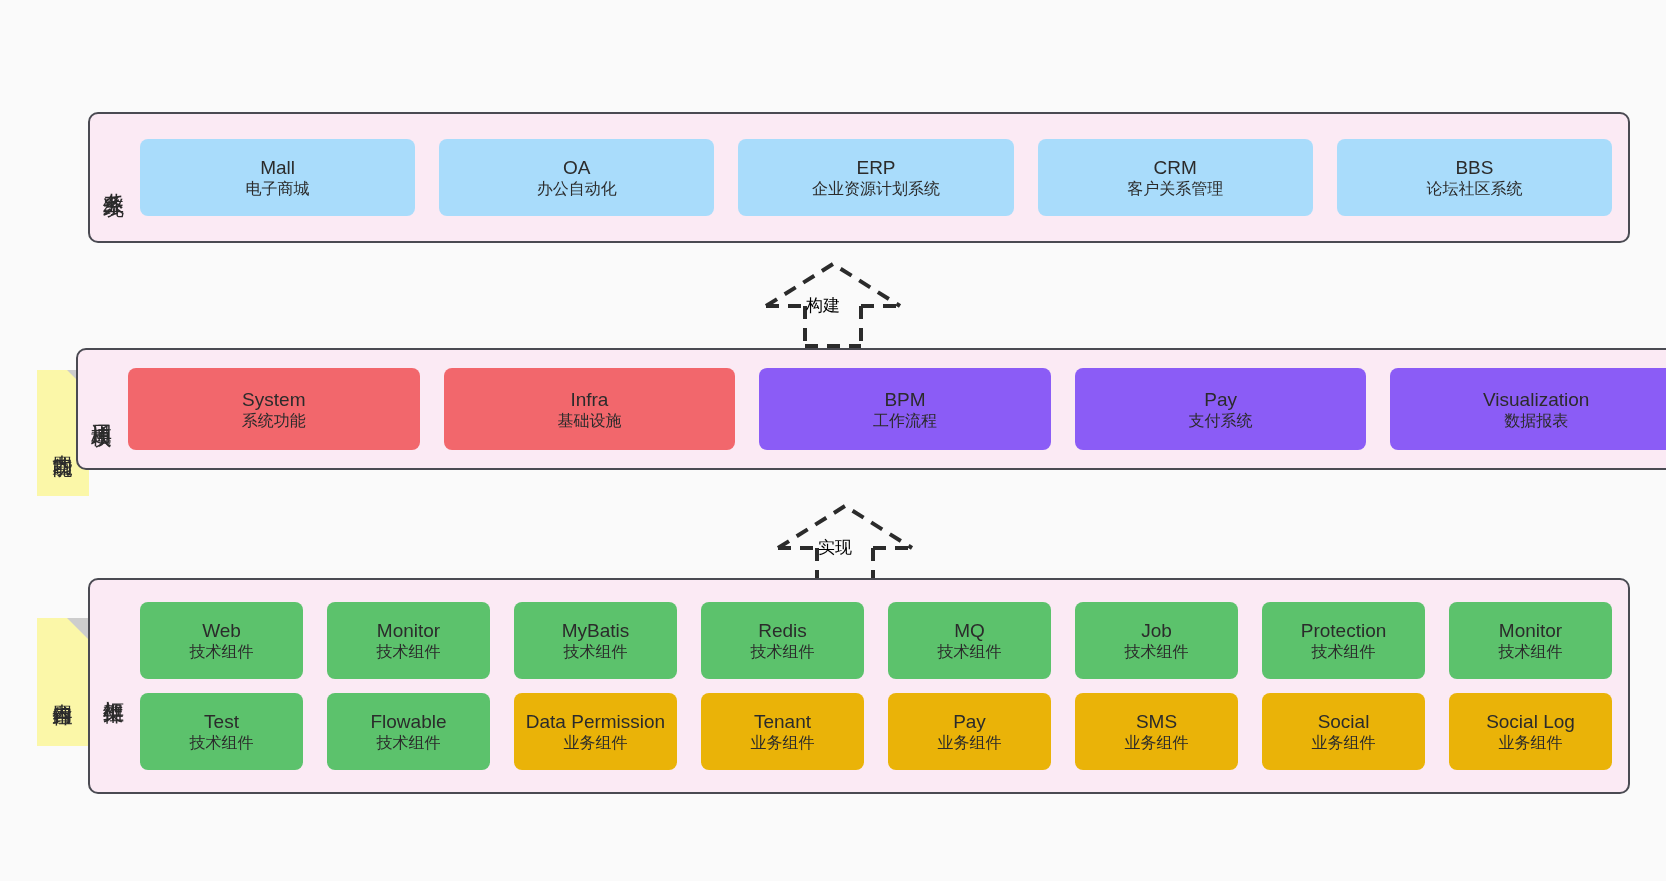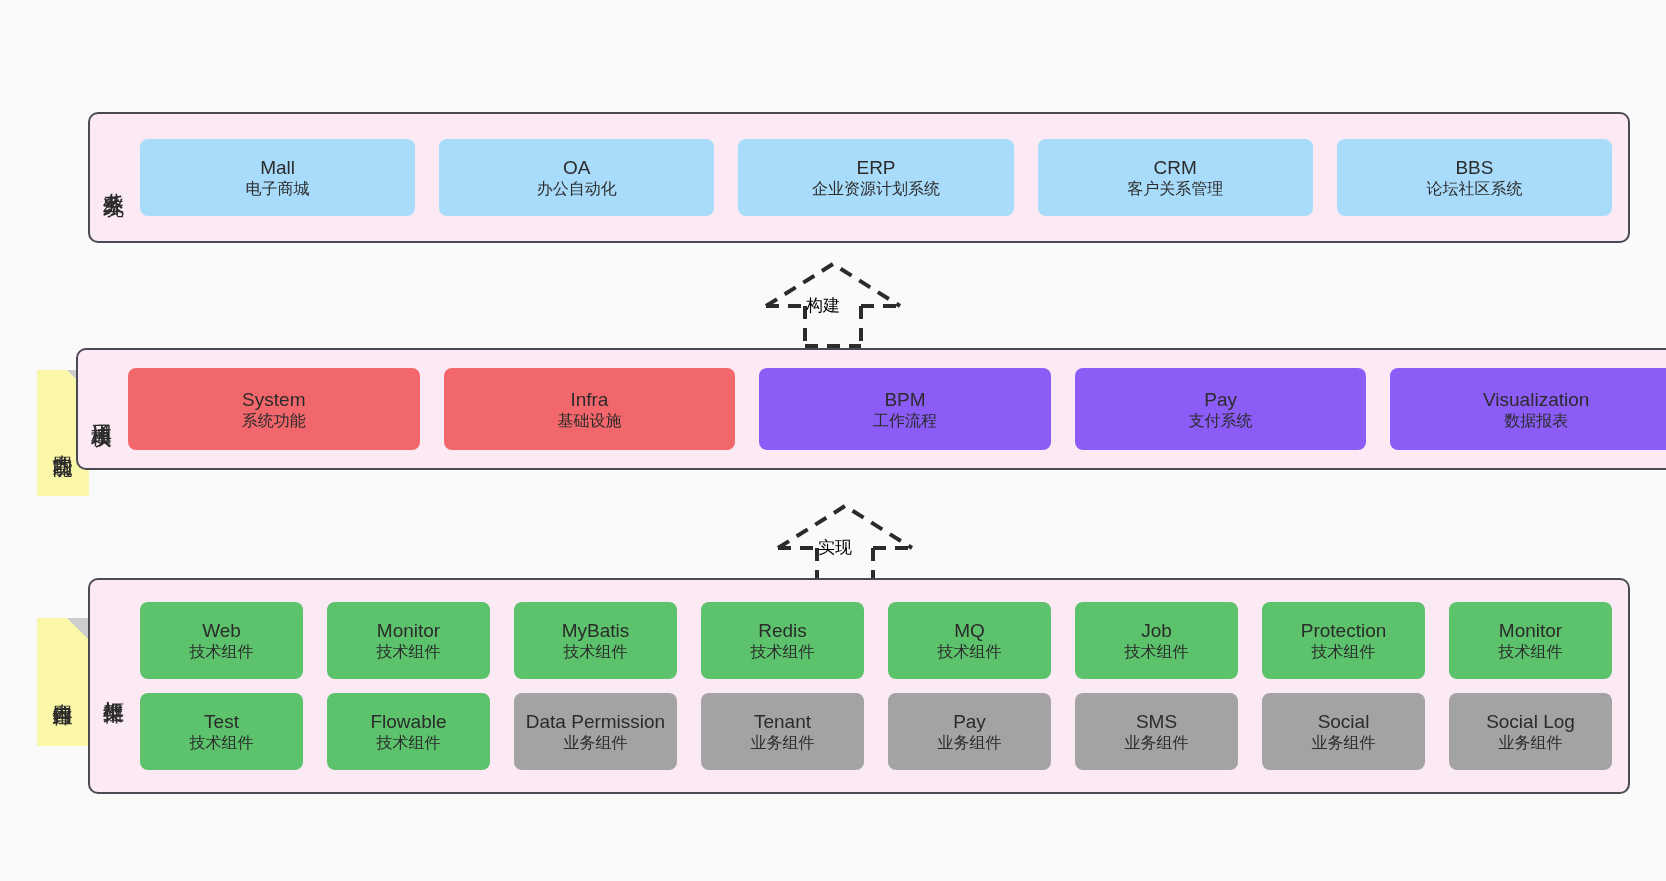--- a/index.html
+++ b/index.html
@@ -89,21 +89,21 @@
 
   .h-biz  { height: 77px; }
   .h-mod  { height: 82px; }
   .h-comp { height: 77px; }
 
   
   .c-blue        { background: #a9dcfb; }
   .c-red-strong  { background: #f2676c; }
   .c-red-light   { background: #8b5cf6; }
   .c-green-strong{ background: #5cc26c; text-align: center; }
-  .c-green-light { background: #a3a3a3; border-radius: 8px; }
+  .c-green-light { background: #eab308; border-radius: 8px; }
 
   
   .note {
     position: absolute;
     box-sizing: border-box;
     background: #fbf7a8;
     display: flex;
     align-items: center;
     justify-content: center;
     writing-mode: vertical-rl;

